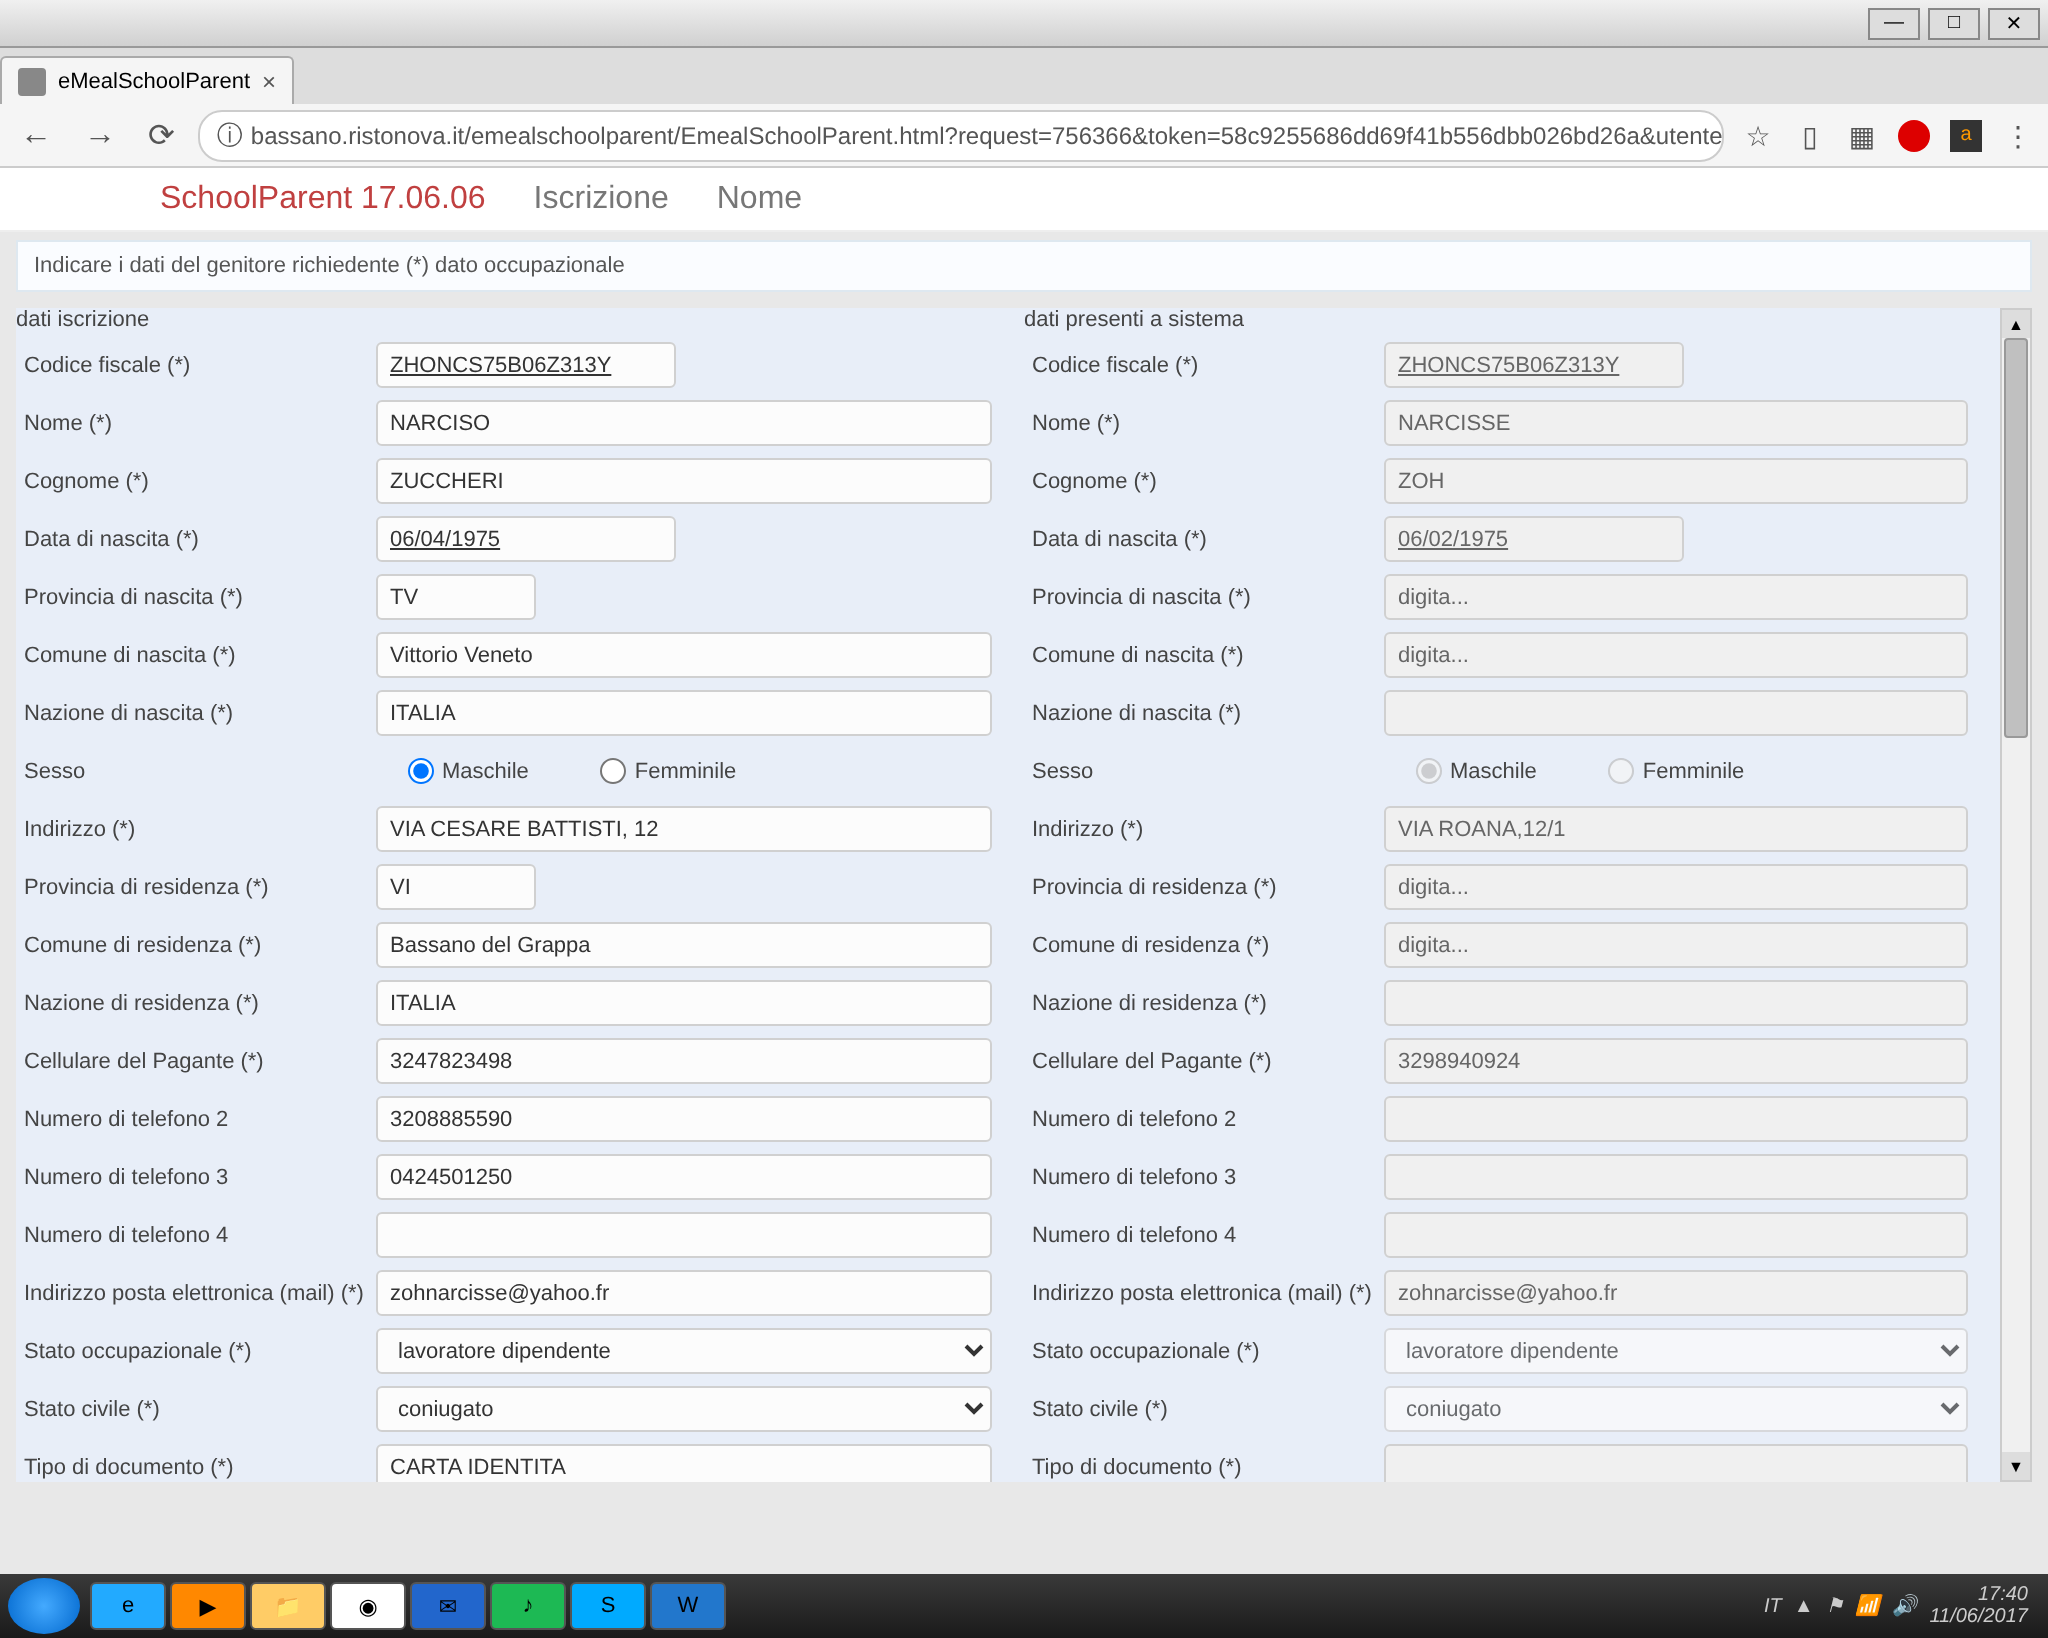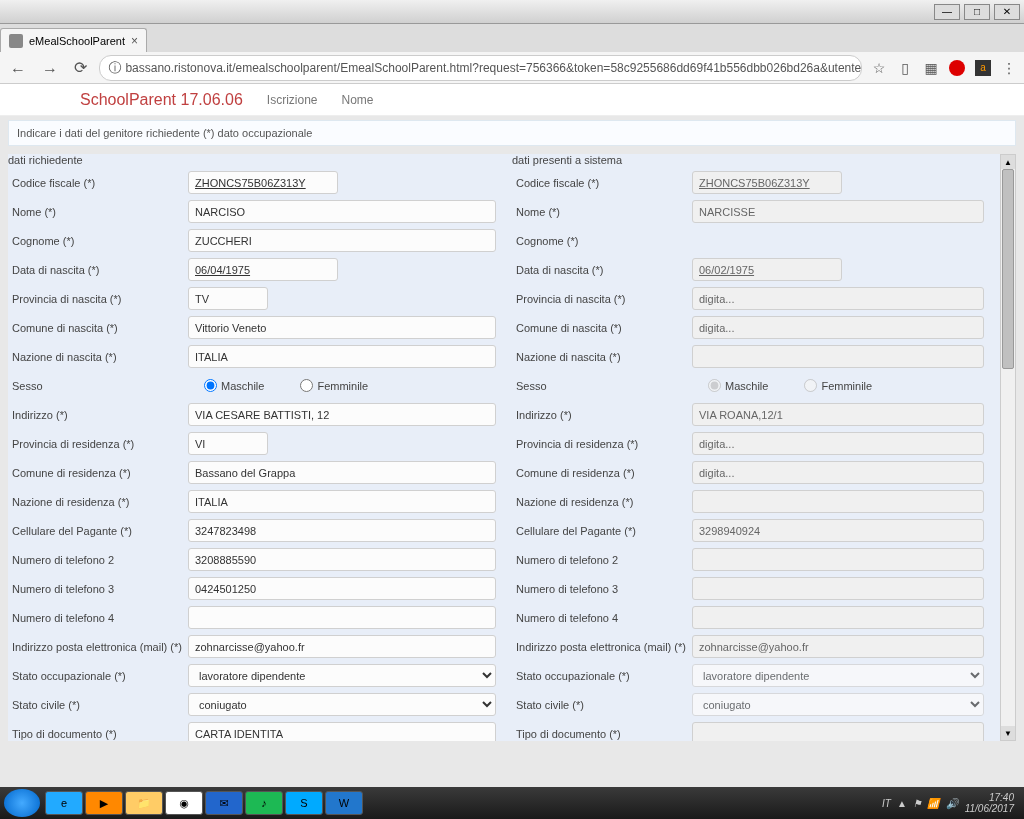--- a/index.html
+++ b/index.html
@@ -20,21 +20,21 @@
 .nav-arrow { font-size: 16px; color: #555; cursor: pointer; padding: 0 4px; }
 .url-bar { flex: 1; display: flex; align-items: center; background: #fff; border: 1px solid #ccc; border-radius: 12px; padding: 3px 8px; font-size: 12px; color: #555; overflow: hidden; white-space: nowrap; }
 .url-bar .info-icon { margin-right: 4px; font-size: 13px; }
 .toolbar-icon { width: 18px; height: 18px; display: flex; align-items: center; justify-content: center; font-size: 14px; color: #555; cursor: pointer; }
 .opera-icon { width: 16px; height: 16px; background: #d00; border-radius: 50%; }
 .amazon-icon { width: 16px; height: 16px; background: #333; color: #f90; font-size: 10px; display: flex; align-items: center; justify-content: center; }
 
 
 .app-header { height: 32px; background: #fff; display: flex; align-items: center; padding: 0 20px; gap: 24px; border-bottom: 1px solid #eee; }
 .app-title { color: #c04040; font-size: 16px; font-weight: normal; margin-left: 60px; }
-.app-nav-item { color: #777; font-size: 12px; cursor: pointer; }
+.app-nav-item { color: #777; font-size: 16px; cursor: pointer; }
 
 
 .info-banner { margin: 4px 8px; padding: 6px 8px; background: #fafcff; border: 1px solid #dee8f0; font-size: 11px; color: #555; }
 
 
 .form-scroll { position: absolute; top: 154px; left: 8px; right: 24px; bottom: 78px; overflow: hidden; background: #e8eef8; display: flex; }
 .form-col { width: 50%; padding-right: 8px; }
 .form-col.right { padding-left: 8px; padding-right: 16px; }
 .col-header { font-size: 11px; color: #444; padding-bottom: 2px; }
 .form-row { display: flex; align-items: center; height: 29px; }
@@ -102,21 +102,21 @@
   <span class="app-title">SchoolParent 17.06.06</span>
   <span class="app-nav-item">Iscrizione</span>
   <span class="app-nav-item">Nome</span>
 </div>
 
 <div class="info-banner">Indicare i dati del genitore richiedente (*) dato occupazionale</div>
 
 <div class="form-scroll">
 
   <div class="form-col">
-    <div class="col-header">dati richiedente</div>
+    <div class="col-header">dati iscrizione</div>
 
     <div class="form-row">
         <div class="form-label">Codice fiscale (*)</div>
         <input class="form-input med" value="ZHONCS75B06Z313Y" style="">
       </div>
     <div class="form-row">
         <div class="form-label">Nome (*)</div>
         <input class="form-input" value="NARCISO" style="">
       </div>
     <div class="form-row">
@@ -209,20 +209,21 @@
     <div class="form-row">
         <div class="form-label">Codice fiscale (*)</div>
         <input class="form-input readonly med" readonly="" value="ZHONCS75B06Z313Y" style="">
       </div>
     <div class="form-row">
         <div class="form-label">Nome (*)</div>
         <input class="form-input readonly" readonly="" value="NARCISSE" style="">
       </div>
     <div class="form-row">
         <div class="form-label">Cognome (*)</div>
+        <input class="form-input readonly" readonly="" value="ZOH" style="">
       </div>
     <div class="form-row">
         <div class="form-label">Data di nascita (*)</div>
         <input class="form-input readonly med" readonly="" value="06/02/1975" style="">
       </div>
     <div class="form-row">
         <div class="form-label">Provincia di nascita (*)</div>
         <input class="form-input readonly" readonly="" value="digita..." style="">
       </div>
     <div class="form-row">

